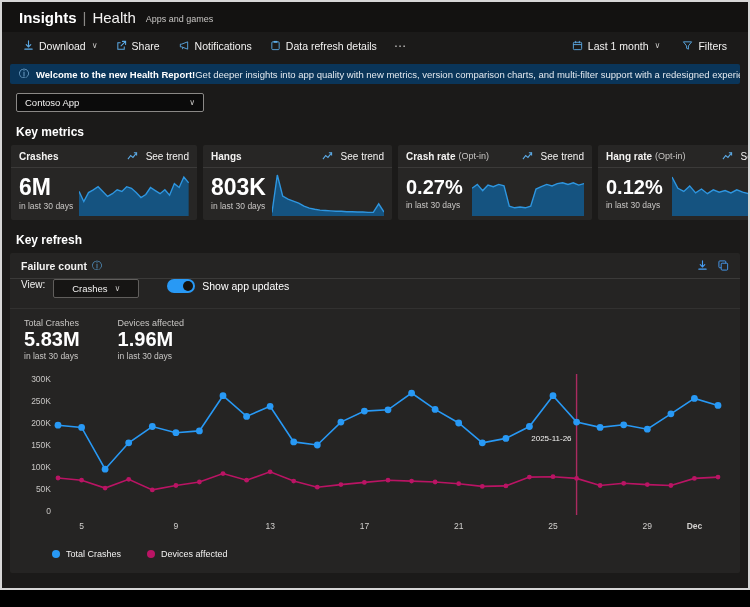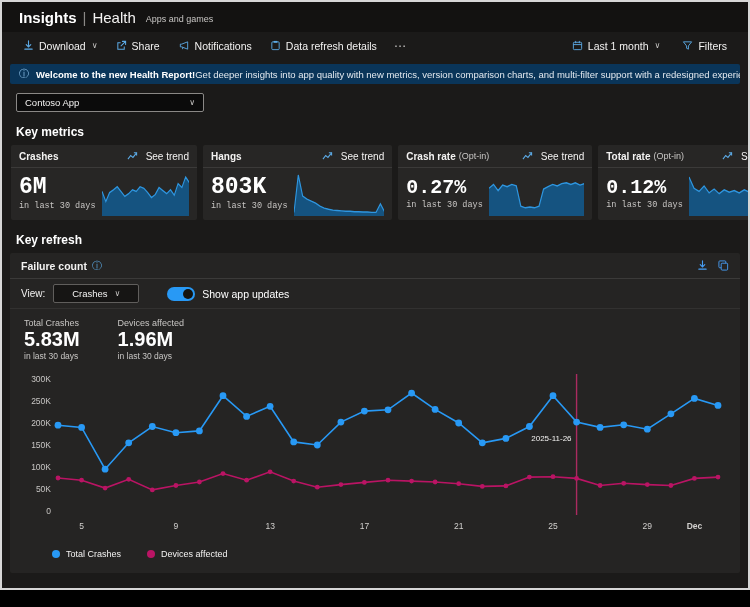--- a/index.html
+++ b/index.html
@@ -38,34 +38,34 @@
   .h2 { font-size:12px; font-weight:bold; color:#fff; padding:13px 14px 6px; }
 
   
   .cards { display:flex; gap:6px; padding:0 9px; }
   .card { flex:1; background:#272625; border-radius:2px; height:75px; display:flex; flex-direction:column; }
   .card-h { height:23px; display:flex; align-items:center; padding:0 8px; border-bottom:1px solid #3b3a39; }
   .card-title { font-size:10px; font-weight:bold; color:#f3f2f1; }
   .card-sfx { font-size:9px; font-weight:normal; color:#c8c6c4; margin-left:3px; }
   .seetrend { margin-left:auto; display:flex; align-items:center; gap:8px; font-size:10px; color:#f3f2f1; cursor:pointer;text-align:right; }
   .card-b { flex:1; display:flex; align-items:center; padding:2px 8px 4px; gap:6px; }
-  .val-col { min-width:52px;font-family:Liberation Mono, monospace; }
+  .val-col { min-width:52px; }
   .val { font-size:23px; font-weight:bold; color:#fff; line-height:1.05; }
   .cap { font-size:8.5px; color:#c8c6c4; margin-top:2px; }
   .spark { flex:1; height:46px; }
 
   
   .panel { margin:0 8px 8px; background:#252423; border-radius:2px; }
   .panel-h { height:26px; display:flex; align-items:center; padding:0 11px; border-bottom:1px solid #3b3a39;justify-content:space-between; }
   .panel-title { font-size:10.5px; font-weight:bold; color:#f3f2f1; }
   .panel-h .info-i { color:#5caae5; font-size:10px; margin-left:5px; }
   .panel-icons { margin-left:auto; display:flex; gap:10px; }
   .picon { color:#479ef5; cursor:pointer; display:flex; align-items:center; }
 
-  .view-row { height:30px; display:flex; align-items:center; padding:0 11px; gap:8px; border-bottom:1px solid #323130; }
+  .view-row { height:30px; display:flex; align-items:flex-start; padding:0 11px; gap:8px; border-bottom:1px solid #323130; }
   .view-label { font-size:10px; color:#f3f2f1; }
   .view-dd { width:86px; height:19px; background:#161514; border:1px solid #605e5c; border-radius:2px; display:flex; align-items:center; justify-content:center; gap:6px; font-size:9.5px; color:#f3f2f1; cursor:pointer; }
   .toggle-wrap { display:flex; align-items:center; gap:7px; margin-left:20px; cursor:pointer; }
   .toggle { width:28px; height:14px; background:#2899f5; border-radius:8px; position:relative; }
   .toggle .knob { position:absolute; right:2px; top:2px; width:10px; height:10px; border-radius:50%; background:#14130f; }
   .toggle-label { font-size:10.5px; color:#fff; }
 
   .stats { display:flex; gap:38px; padding:9px 14px 4px; }
   .stat-label { font-size:9px; color:#c8c6c4; }
   .stat-val { font-size:20px; font-weight:bold; color:#fff; line-height:1.15; }
@@ -222,21 +222,21 @@
         </div>
         <svg class="spark" viewBox="0 0 112 46" preserveAspectRatio="none">
             <path d="M0,46 L0.0,18.3 L5.3,14.4 L10.7,20.6 L16.0,15.1 L21.3,16.7 L26.7,14.4 L32.0,15.9 L37.3,36.2 L42.7,37.8 L48.0,37.0 L53.3,37.8 L58.7,36.2 L64.0,19.0 L69.3,16.7 L74.7,14.4 L80.0,15.9 L85.3,13.6 L90.7,12.8 L96.0,14.4 L101.3,12.8 L106.7,15.1 L112.0,13.6 L112,46 Z" fill="#155380"></path>
             <polyline points="0.0,18.3 5.3,14.4 10.7,20.6 16.0,15.1 21.3,16.7 26.7,14.4 32.0,15.9 37.3,36.2 42.7,37.8 48.0,37.0 53.3,37.8 58.7,36.2 64.0,19.0 69.3,16.7 74.7,14.4 80.0,15.9 85.3,13.6 90.7,12.8 96.0,14.4 101.3,12.8 106.7,15.1 112.0,13.6" fill="none" stroke="#2e96e0" stroke-width="1.4"></polyline>
           </svg>
       </div>
     </div>
 
     <div class="card">
       <div class="card-h">
-        <span class="card-title">Total rate</span>
+        <span class="card-title">Hang rate</span>
         <span class="card-sfx">(Opt-in)</span>
         <span class="seetrend">
           <svg class="icon-blue" width="11" height="10" viewBox="0 0 12 11">
               <path d="M1 9l3-4 2.5 2L10.5 2" stroke="currentColor" stroke-width="1.2" fill="none"></path>
               <path d="M7.5 2h3v3" stroke="currentColor" stroke-width="1.2" fill="none"></path>
             </svg>
           <span>See trend</span>
         </span>
       </div>
       <div class="card-b">

